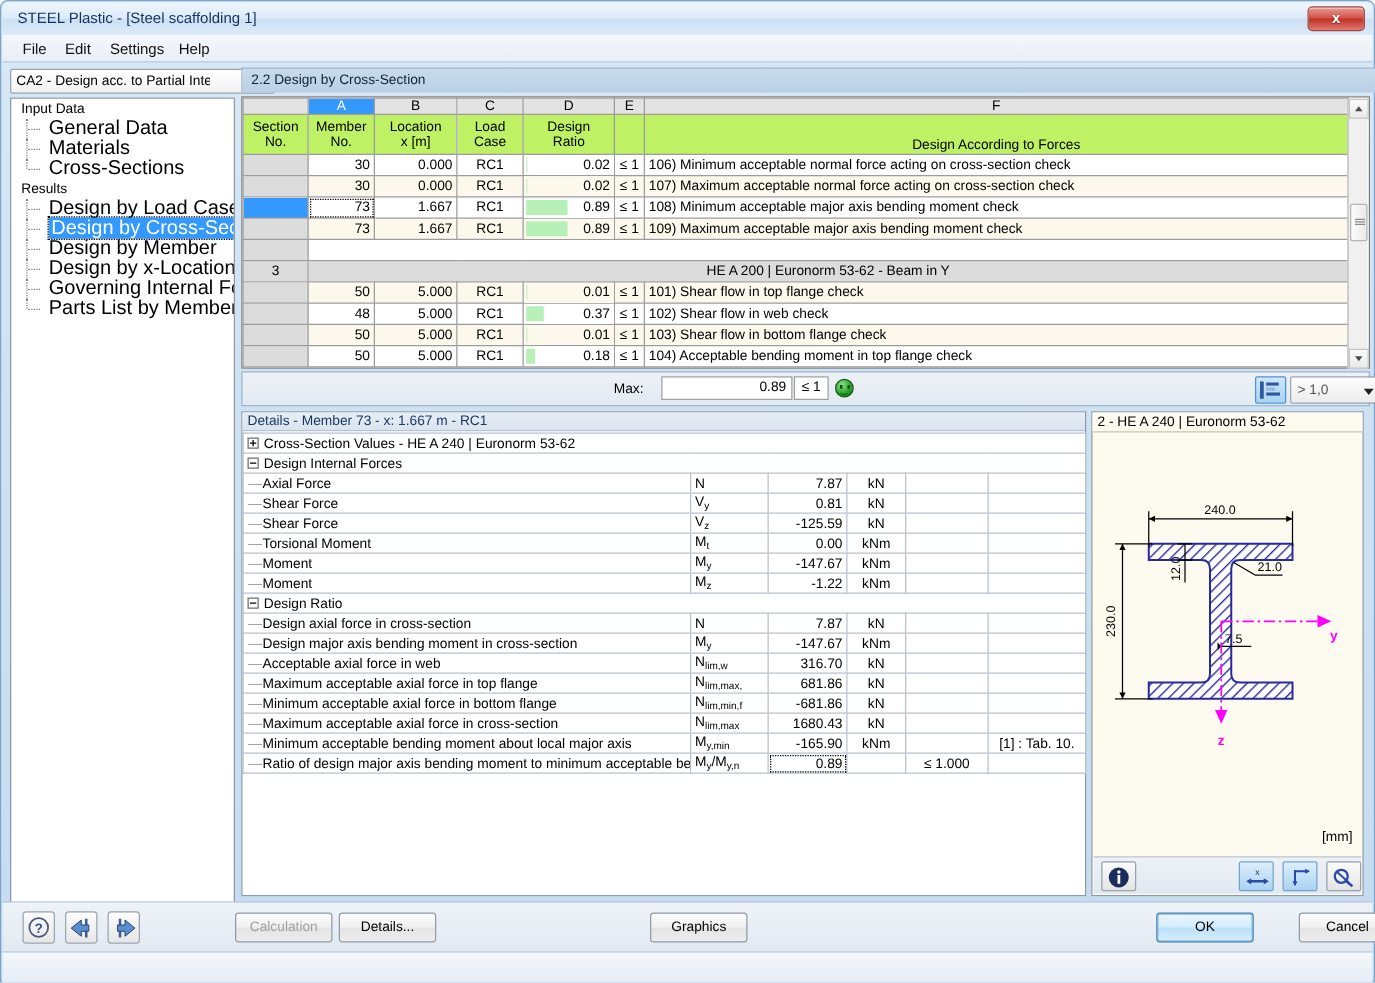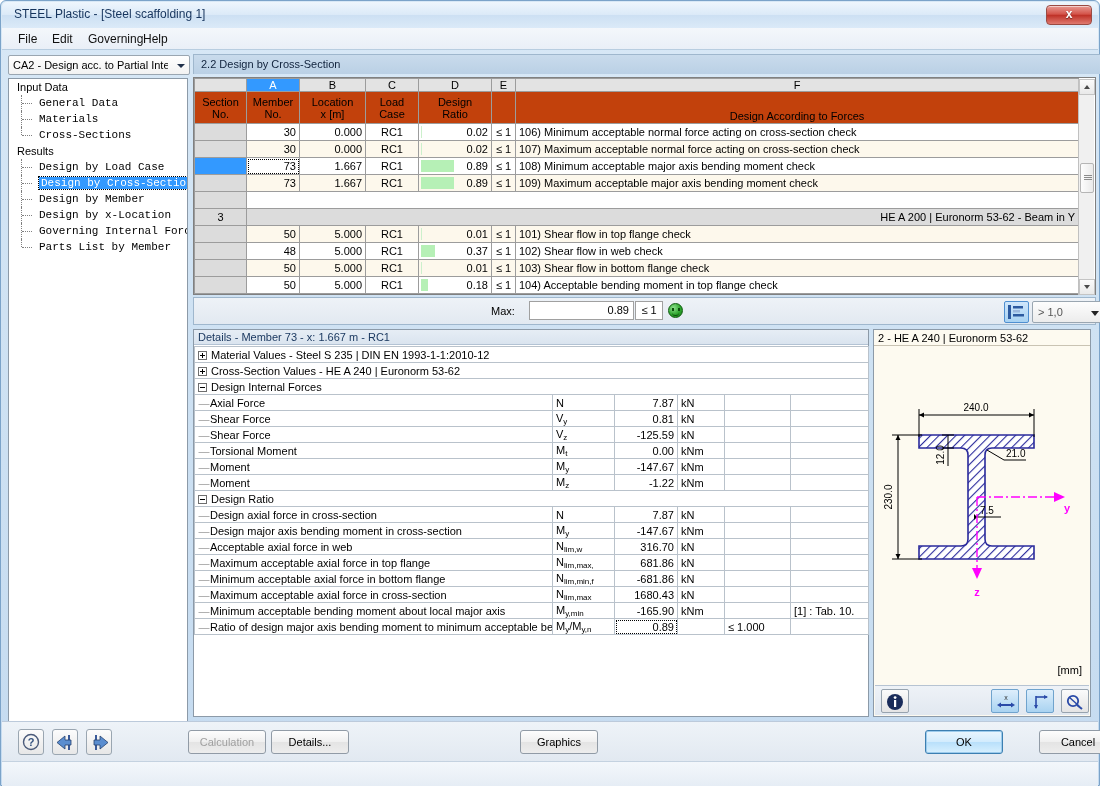--- a/index.html
+++ b/index.html
@@ -67,21 +67,21 @@
     width: 1090px; height: 665px;
   }
 
   
   #leftpanel {
     position: absolute; left: 0; top: 0;
     width: 185px; height: 665px;
   }
   #combo {
     position: absolute; left: 2px; top: 3px;
-    width: 182px; height: 20px;
+    width: 212px; height: 20px;
     background: linear-gradient(to bottom,#ffffff 0%,#f2f2f2 100%);
     border: 1px solid #9aa6b1;
     border-radius: 2px;
     cursor: pointer;
   }
   #combo-text {
     position: absolute; left: 4px; top: 3px;
     font-size: 11px; color: #000; white-space: nowrap;
     width: 155px; overflow: hidden;
   }
@@ -99,22 +99,22 @@
     border: 1px solid #8c9aa8;
     overflow: hidden;
   }
   .tree-root {
     position: relative; height: 16px; line-height: 16px;
     padding-left: 8px; font-size: 11px; color: #000;
     white-space: nowrap;
   }
   .tree-child {
     position: relative; height: 16px; line-height: 16px;
-    padding-left: 30px; font-size: 11px; color: #000;
-    white-space: nowrap; cursor: default; font-family: Liberation Mono, monospace;
+    padding-left: 30px; font-size: 16px; color: #000;
+    white-space: nowrap; cursor: default;
   }
   .tree-child::before {
     content: ""; position: absolute;
     left: 12px; top: 0; width: 1px; height: 16px;
     border-left: 1px dotted #808080;
   }
   .tree-child::after {
     content: ""; position: absolute;
     left: 13px; top: 8px; width: 10px; height: 0;
     border-top: 1px dotted #808080;
@@ -170,35 +170,35 @@
     font-size: 11px;
   }
   .colhdr {
     background: #e3e3e3;
     text-align: center;
     height: 13px !important;
     color: #000;
   }
   .colhdr.active { background: #3399ff; color: #ffffff; }
   .hdrcell {
-    background: #c2410c;
+    background: #bef264;
     text-align: center;
     vertical-align: middle;
     line-height: 12px;
     height: 32px !important;
   }
   .rowhdr { background: #dcdcdc; }
   .rowhdr.sel { background: #3399ff; }
   .r-even { background: #ffffff; }
   .r-odd  { background: #fdf8ec; }
   .num { text-align: right; }
   .ctr { text-align: center; }
   .lft { text-align: left; }
   .seccell { background: #dcdcdc; text-align:center; }
-  .secrow { background: #dcdcdc; text-align:right; }
+  .secrow { background: #dcdcdc; text-align:center; }
   td.focus-cell { outline: 1px dotted #000; outline-offset: -2px; }
   .ratiocell { position: relative; text-align: right; padding-right: 3px; }
   .ratiocell .bar {
     position: absolute; left: 2px; top: 2px; height: 12px;
     background: #b6f0b6;
   }
   .ratiocell .val { position: relative; }
 
   #grid-vscroll {
     position: absolute; right: 1px; top: 1px;
@@ -320,21 +320,21 @@
     content:""; position:absolute; left:1px; top:3px; width:5px; height:1px; background:#000;
   }
   .expander.plus::after {
     content:""; position:absolute; left:3px; top:1px; width:1px; height:5px; background:#000;
   }
   .dash {
     display:inline-block; width:12px; color:#9a9a9a; text-align:center;
   }
   td.sym { text-align: left; }
   td.val { text-align: right; }
-  td.unit { text-align: left; }
+  td.unit { text-align: center; }
   sub { font-size: 8px; vertical-align: -2px; }
   td.dotted { outline: 1px dotted #000; outline-offset: -2px; }
 
   
   #xsec {
     position: absolute; left: 680px; top: 277px;
     width: 218px; height: 388px;
     background: #fdfaf0;
     border: 1px solid #8c9aa8;
   }
@@ -411,21 +411,21 @@
   <div id="titlebar">
     <div id="title-text">STEEL Plastic - [Steel scaffolding 1]</div>
     <div id="close-btn">
       <span>x</span>
     </div>
   </div>
 
   <div id="menubar">
     <div class="menu-item" style="left:8px">File</div>
     <div class="menu-item" style="left:42px">Edit</div>
-    <div class="menu-item" style="left:78px">Governing</div>
+    <div class="menu-item" style="left:78px">Settings</div>
     <div class="menu-item" style="left:133px">Help</div>
   </div>
 
   <div id="client">
 
     <div id="leftpanel">
       <div id="combo">
         <div id="combo-text">CA2 - Design acc. to Partial Inte</div>
         <div id="combo-arrow"></div>
       </div>
@@ -642,23 +642,20 @@
           <colgroup>
             <col style="width:358px">
               <col style="width:62px">
               <col style="width:63px">
             <col style="width:47px">
               <col style="width:66px">
               <col style="width:78px">
           </colgroup>
           <tbody id="det-body">
               <tr>
-                <td colspan="6" class="grp"><span class="expander plus"></span><span>Material Values - Steel S 235 | DIN EN 1993-1-1:2010-12</span></td>
-              </tr>
-              <tr>
                 <td colspan="6" class="grp"><span class="expander plus"></span><span>Cross-Section Values  -  HE A 240 | Euronorm 53-62</span></td>
               </tr>
               <tr>
                 <td colspan="6" class="grp"><span class="expander"></span><span>Design Internal Forces</span></td>
               </tr>
               <tr>
                 <td><span class="dash">—</span><span>Axial Force</span></td>
                 <td class="sym"><span>N</span></td>
                 <td class="val">7.87</td>
                 <td class="unit">kN</td>

